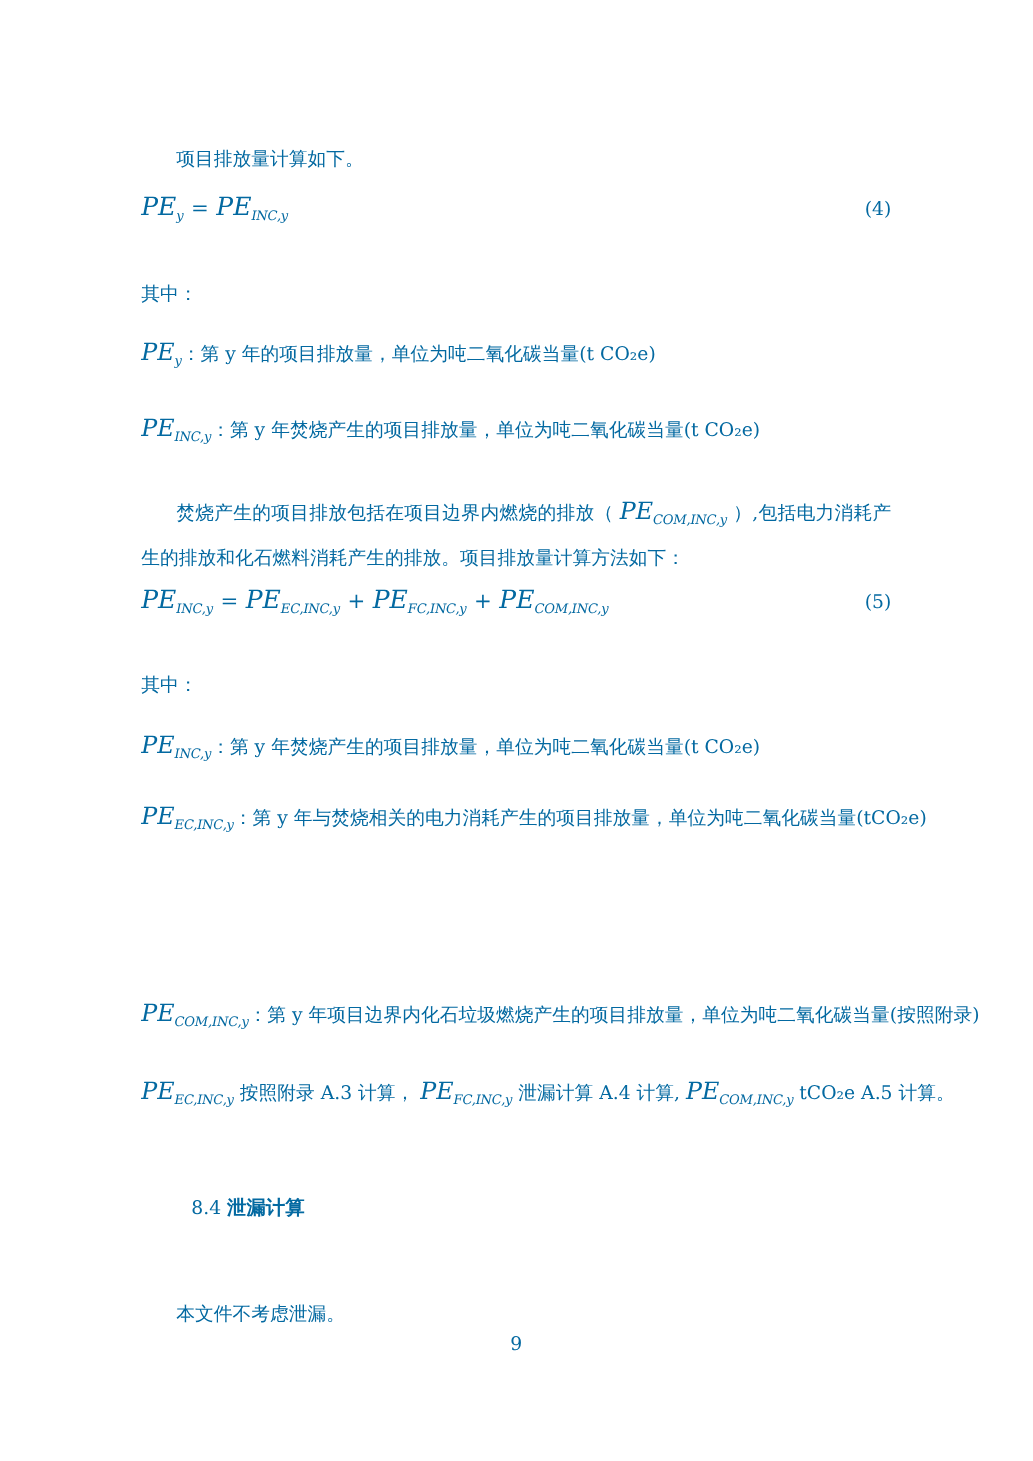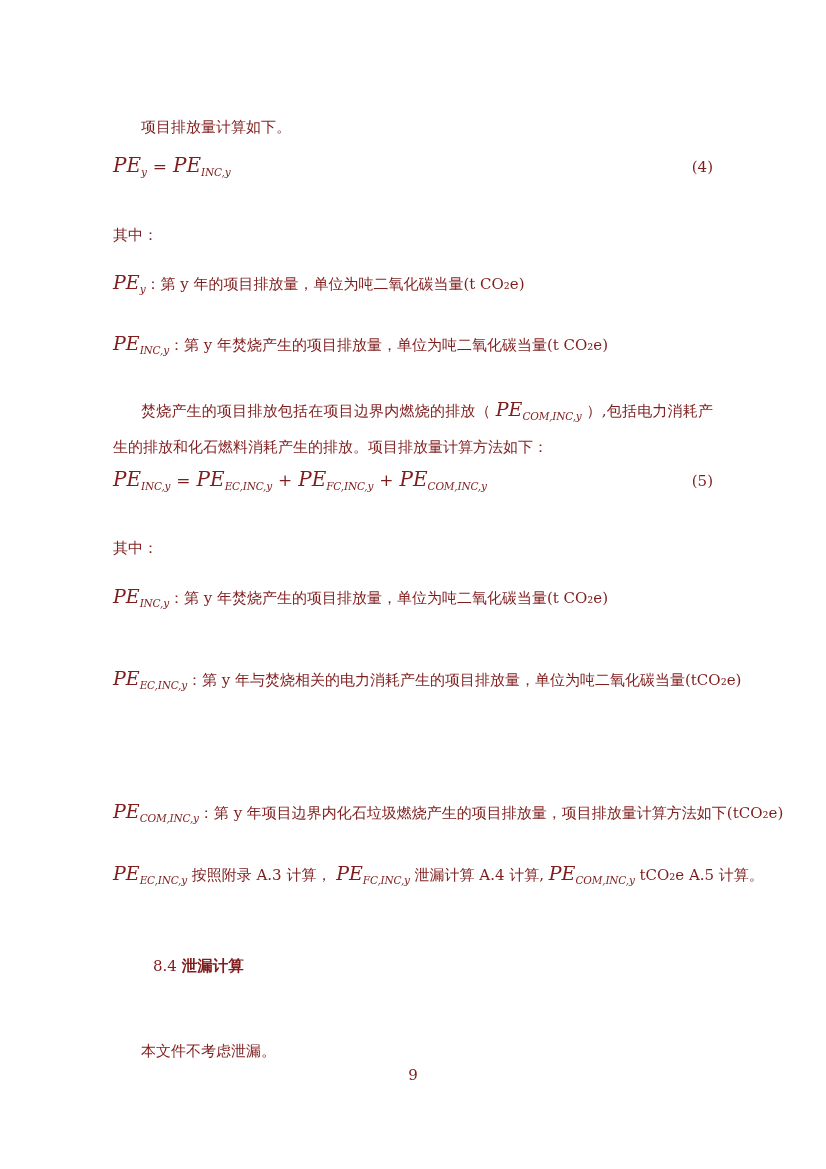--- a/index.html
+++ b/index.html
@@ -2,21 +2,21 @@
 <html><head>
 <meta charset="utf-8">
 <style>
   html,body{margin:0;padding:0;background:#e8e8e8;}
   .page{
     position:relative;
     width:826px;height:1169px;
     margin:0 auto;
     background:#ffffff;
     font-family:"DejaVu Serif","Liberation Serif",serif;
-    color:#7f1d1d;
+    color:#0369a1;
     overflow:hidden;
   }
   .block{
     position:absolute;
     left:113px;
     width:600px;
     font-size:15px;
     line-height:36px;
     text-align:justify;
   }
@@ -97,27 +97,27 @@
     </span>
     <span class="eqnum">(5)</span>
   </div>
 
   <p class="block single" style="top:521px">其中：</p>
 
   <p class="block single defline" style="top:566px">
     <span class="mvar"><span class="vb">PE</span><sub>INC,y</sub></span><span class="colon">：</span><span>第 y 年焚烧产生的项目排放量，单位为吨二氧化碳当量(t CO₂e)</span>
   </p>
 
-  <p class="block single defline" style="top:648px">
+  <p class="block single defline" style="top:623px">
     <span class="mvar"><span class="vb">PE</span><sub>EC,INC,y</sub></span><span class="colon">：</span><span>第 y 年与焚烧相关的电力消耗产生的项目排放量，单位为吨二氧化碳当量(tCO₂e)</span>
   </p>
 
 
   <p class="block single defline" style="top:781px">
-    <span class="mvar"><span class="vb">PE</span><sub>COM,INC,y</sub></span><span class="colon">：</span><span>第 y 年项目边界内化石垃圾燃烧产生的项目排放量，项目排放量计算方法如下(tCO₂e)</span>
+    <span class="mvar"><span class="vb">PE</span><sub>COM,INC,y</sub></span><span class="colon">：</span><span>第 y 年项目边界内化石垃圾燃烧产生的项目排放量，单位为吨二氧化碳当量(按照附录)</span>
   </p>
 
   <p class="block calcline" style="top:843px">
     <span class="mvar"><span class="vb">PE</span><sub>EC,INC,y</sub></span><span> 按照附录 A.3 计算， </span><span class="mvar"><span class="vb">PE</span><sub>FC,INC,y</sub></span><span> 泄漏计算 A.4 计算, </span><span class="mvar"><span class="vb">PE</span><sub>COM,INC,y</sub></span><span> tCO₂e A.5 计算。</span>
   </p>
 
   <p class="block single heading" style="top:939px">
     <span class="num">8.4 </span><span class="ttl">泄漏计算</span>
   </p>
 

